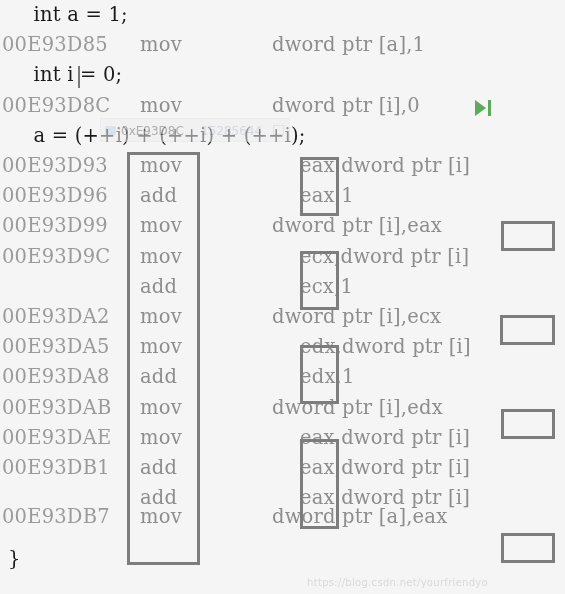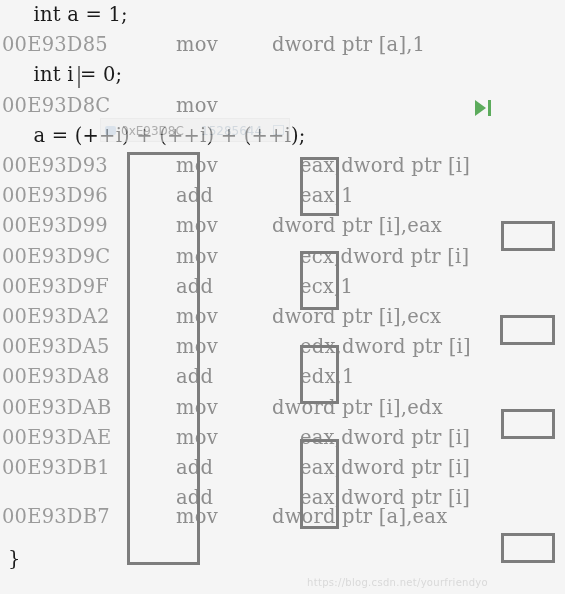--- a/index.html
+++ b/index.html
@@ -41,21 +41,20 @@
   }
   .asm .addr {
     position: absolute;
     left: 2px;
     color: #9a9a9a;
   }
   .asm .mnem {
     position: absolute;
     left: 140px;
     color: #8d8d8d;
-    margin-left: 36px;
   }
   .asm .ops {
     position: absolute;
     left: 272px;
     color: #8d8d8d;
   }
   .asm .ops.indent {
     left: 300px;
   }
 
@@ -146,27 +145,27 @@
 </style>
 </head>
 <body>
 
 <div id="stage">
 
   <div id="code">
       <div class="line src" style="top: 0px;">    int a = 1;</div>
       <div class="line asm" style="top: 30.2px;"><span class="addr">00E93D85</span><span class="mnem">mov</span><span class="ops">dword ptr [a],1</span></div>
       <div class="line src" style="top: 60.4px;">    int i = 0;</div>
-      <div class="line asm" style="top: 90.6px;"><span class="addr">00E93D8C</span><span class="mnem">mov</span></div>
+      <div class="line asm" style="top: 90.6px;"><span class="addr">00E93D8C</span><span class="mnem">mov</span><span class="ops">dword ptr [i],0</span></div>
       <div class="line src" style="top: 120.8px;">    a = (++i) + (++i) + (++i);</div>
       <div class="line asm" style="top: 151px;"><span class="addr">00E93D93</span><span class="mnem">mov</span><span class="ops indent">eax,dword ptr [i]</span></div>
       <div class="line asm" style="top: 181.2px;"><span class="addr">00E93D96</span><span class="mnem">add</span><span class="ops indent">eax,1</span></div>
       <div class="line asm" style="top: 211.4px;"><span class="addr">00E93D99</span><span class="mnem">mov</span><span class="ops">dword ptr [i],eax</span></div>
       <div class="line asm" style="top: 241.6px; padding-left: 25px;"><span class="addr">00E93D9C</span><span class="mnem">mov</span><span class="ops indent">ecx,dword ptr [i]</span></div>
-      <div class="line asm" style="top: 271.8px;"><span class="addr">00E93D9F</span><span class="mnem">add</span><span class="ops indent">ecx,1</span></div>
+      <div class="line asm" style="top: 271.8px;"><span class="mnem">add</span><span class="ops indent">ecx,1</span></div>
       <div class="line asm" style="top: 302px;"><span class="addr">00E93DA2</span><span class="mnem">mov</span><span class="ops">dword ptr [i],ecx</span></div>
       <div class="line asm" style="top: 332.2px;"><span class="addr">00E93DA5</span><span class="mnem">mov</span><span class="ops indent">edx,dword ptr [i]</span></div>
       <div class="line asm" style="top: 362.4px;"><span class="addr">00E93DA8</span><span class="mnem">add</span><span class="ops indent">edx,1</span></div>
       <div class="line asm" style="top: 392.6px; text-decoration: underline;"><span class="addr">00E93DAB</span><span class="mnem">mov</span><span class="ops">dword ptr [i],edx</span></div>
       <div class="line asm" style="top: 422.8px;"><span class="addr">00E93DAE</span><span class="mnem">mov</span><span class="ops indent">eax,dword ptr [i]</span></div>
       <div class="line asm" style="top: 453px;"><span class="addr">00E93DB1</span><span class="mnem">add</span><span class="ops indent">eax,dword ptr [i]</span></div>
       <div class="line asm" style="top: 483.2px;"><span class="mnem">add</span><span class="ops indent">eax,dword ptr [i]</span></div>
       <div class="line asm" style="top: 502px;"><span class="addr">00E93DB7</span><span class="mnem">mov</span><span class="ops">dword ptr [a],eax</span></div>
       <div class="line src" style="top: 543.6px;">}</div>
     </div>

